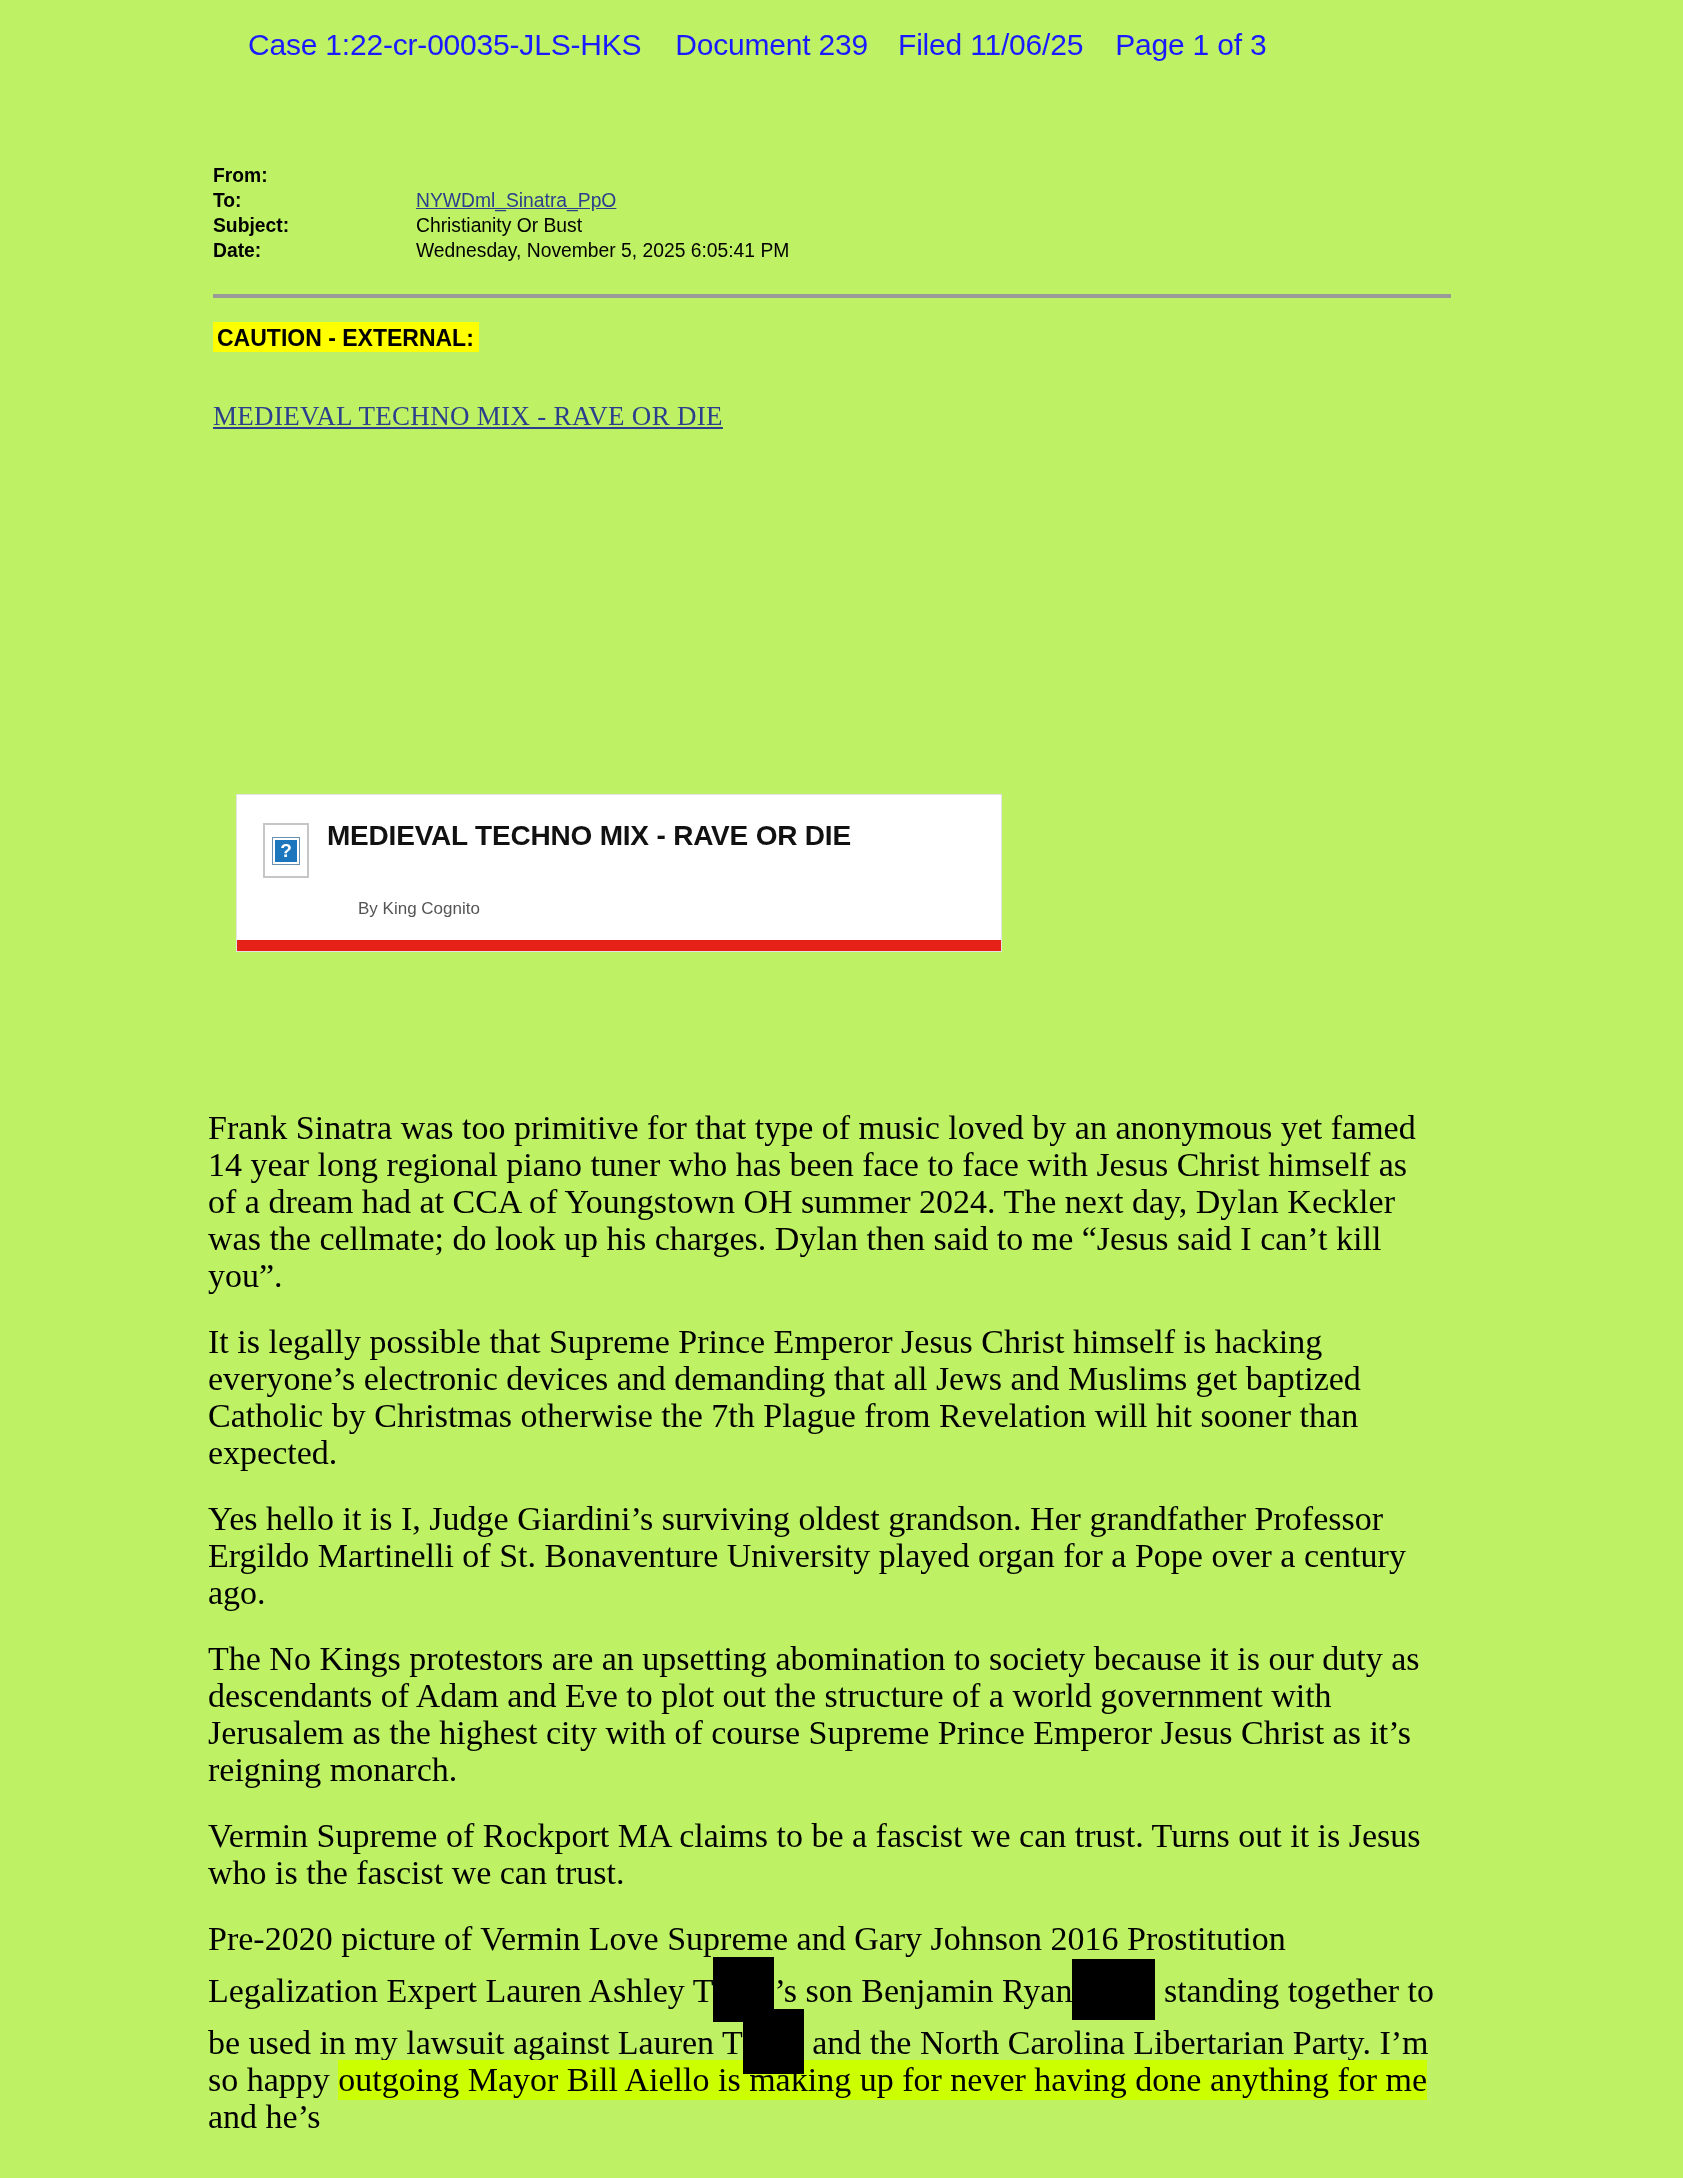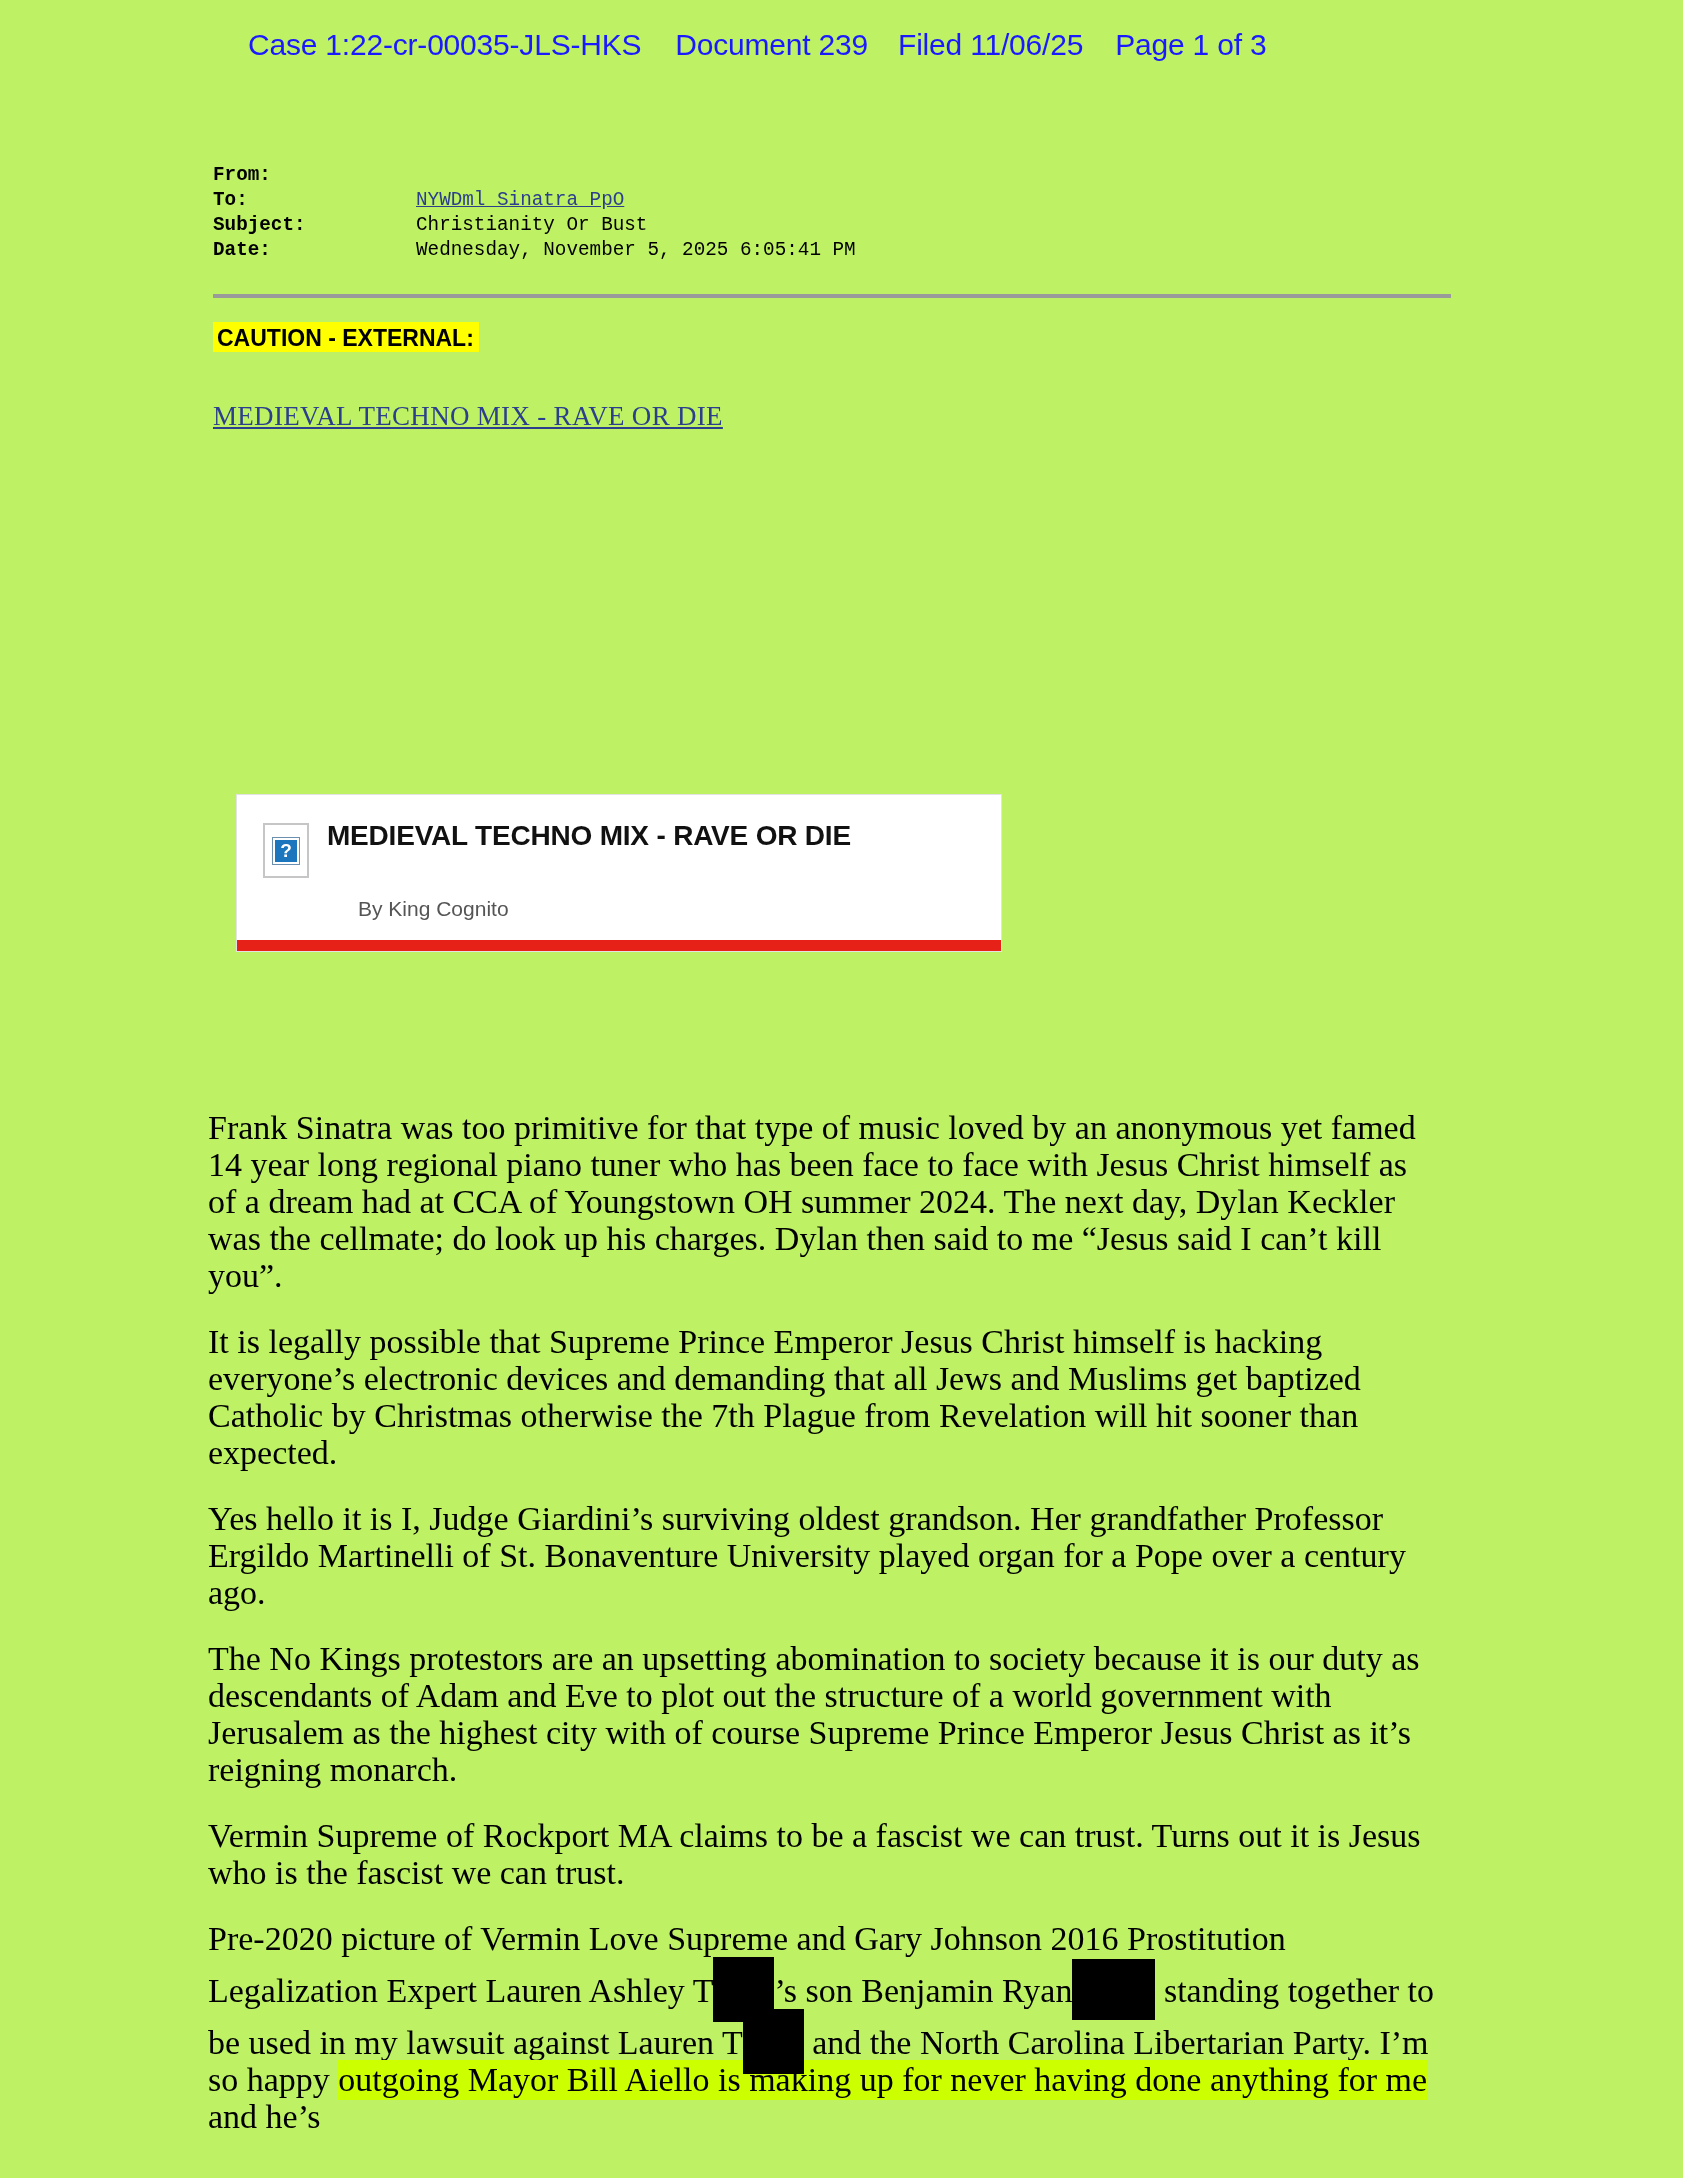--- a/index.html
+++ b/index.html
@@ -40,21 +40,21 @@
   .ecf-gap-1 { display: inline-block; width: 34px; }
   .ecf-gap-2 { display: inline-block; width: 30px; }
   .ecf-gap-3 { display: inline-block; width: 32px; }
 
   
   .mail-head {
     position: absolute;
     top: 163px;
     left: 213px;
     width: 1030px;
-    font-family: Liberation Mono, monospace;
+    font-family: Liberation Sans, sans-serif;
     font-size: 19.3px;
     line-height: 25px;
     color: #000000;
   }
   .mail-row {
     display: flex;
     align-items: baseline;
     height: 25px;
   }
   .mail-label {
@@ -164,21 +164,21 @@
     font-family: "Liberation Sans", "DejaVu Sans", sans-serif;
     font-size: 28px;
     font-weight: bold;
     color: #111111;
     line-height: 38px;
     padding-left: 8px;
     letter-spacing: -0.2px;
   }
   .media-byline {
     font-family: "Liberation Sans", "DejaVu Sans", sans-serif;
-    font-size: 21px;
+    font-size: 17px;
     color: #555555;
     margin-top: 18px;
     margin-left: 95px;
     line-height: 26px;
   }
   .media-redbar {
     height: 11px;
     background: #e62117;
     width: 100%;
   }

